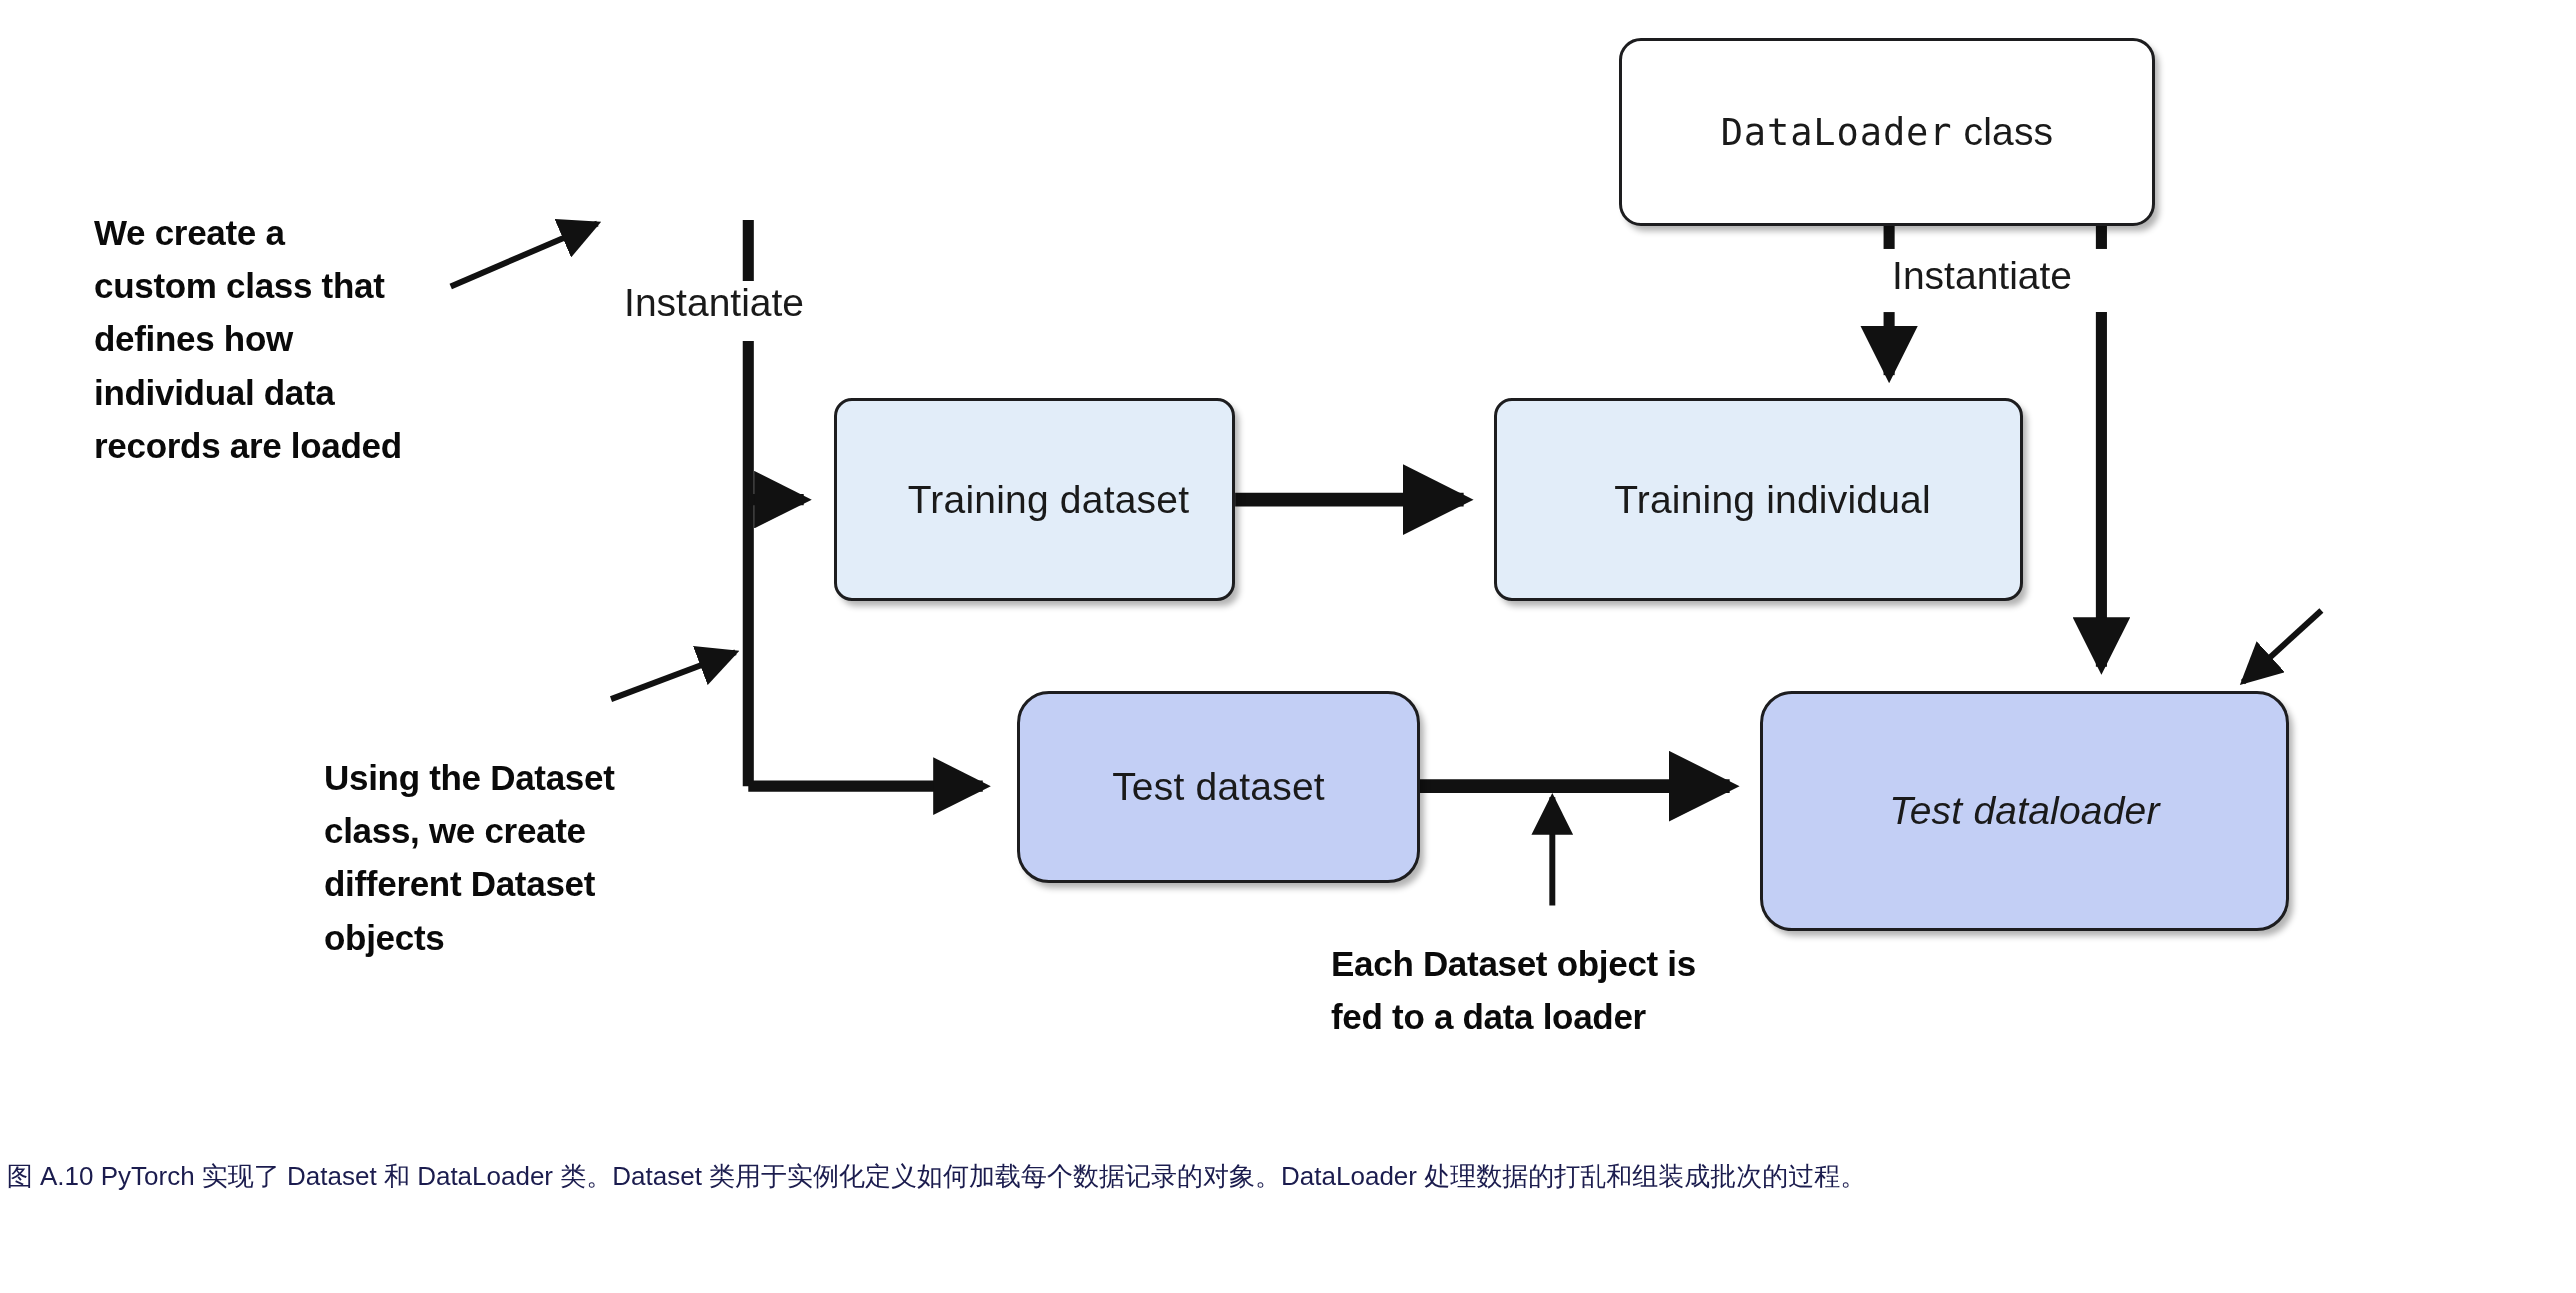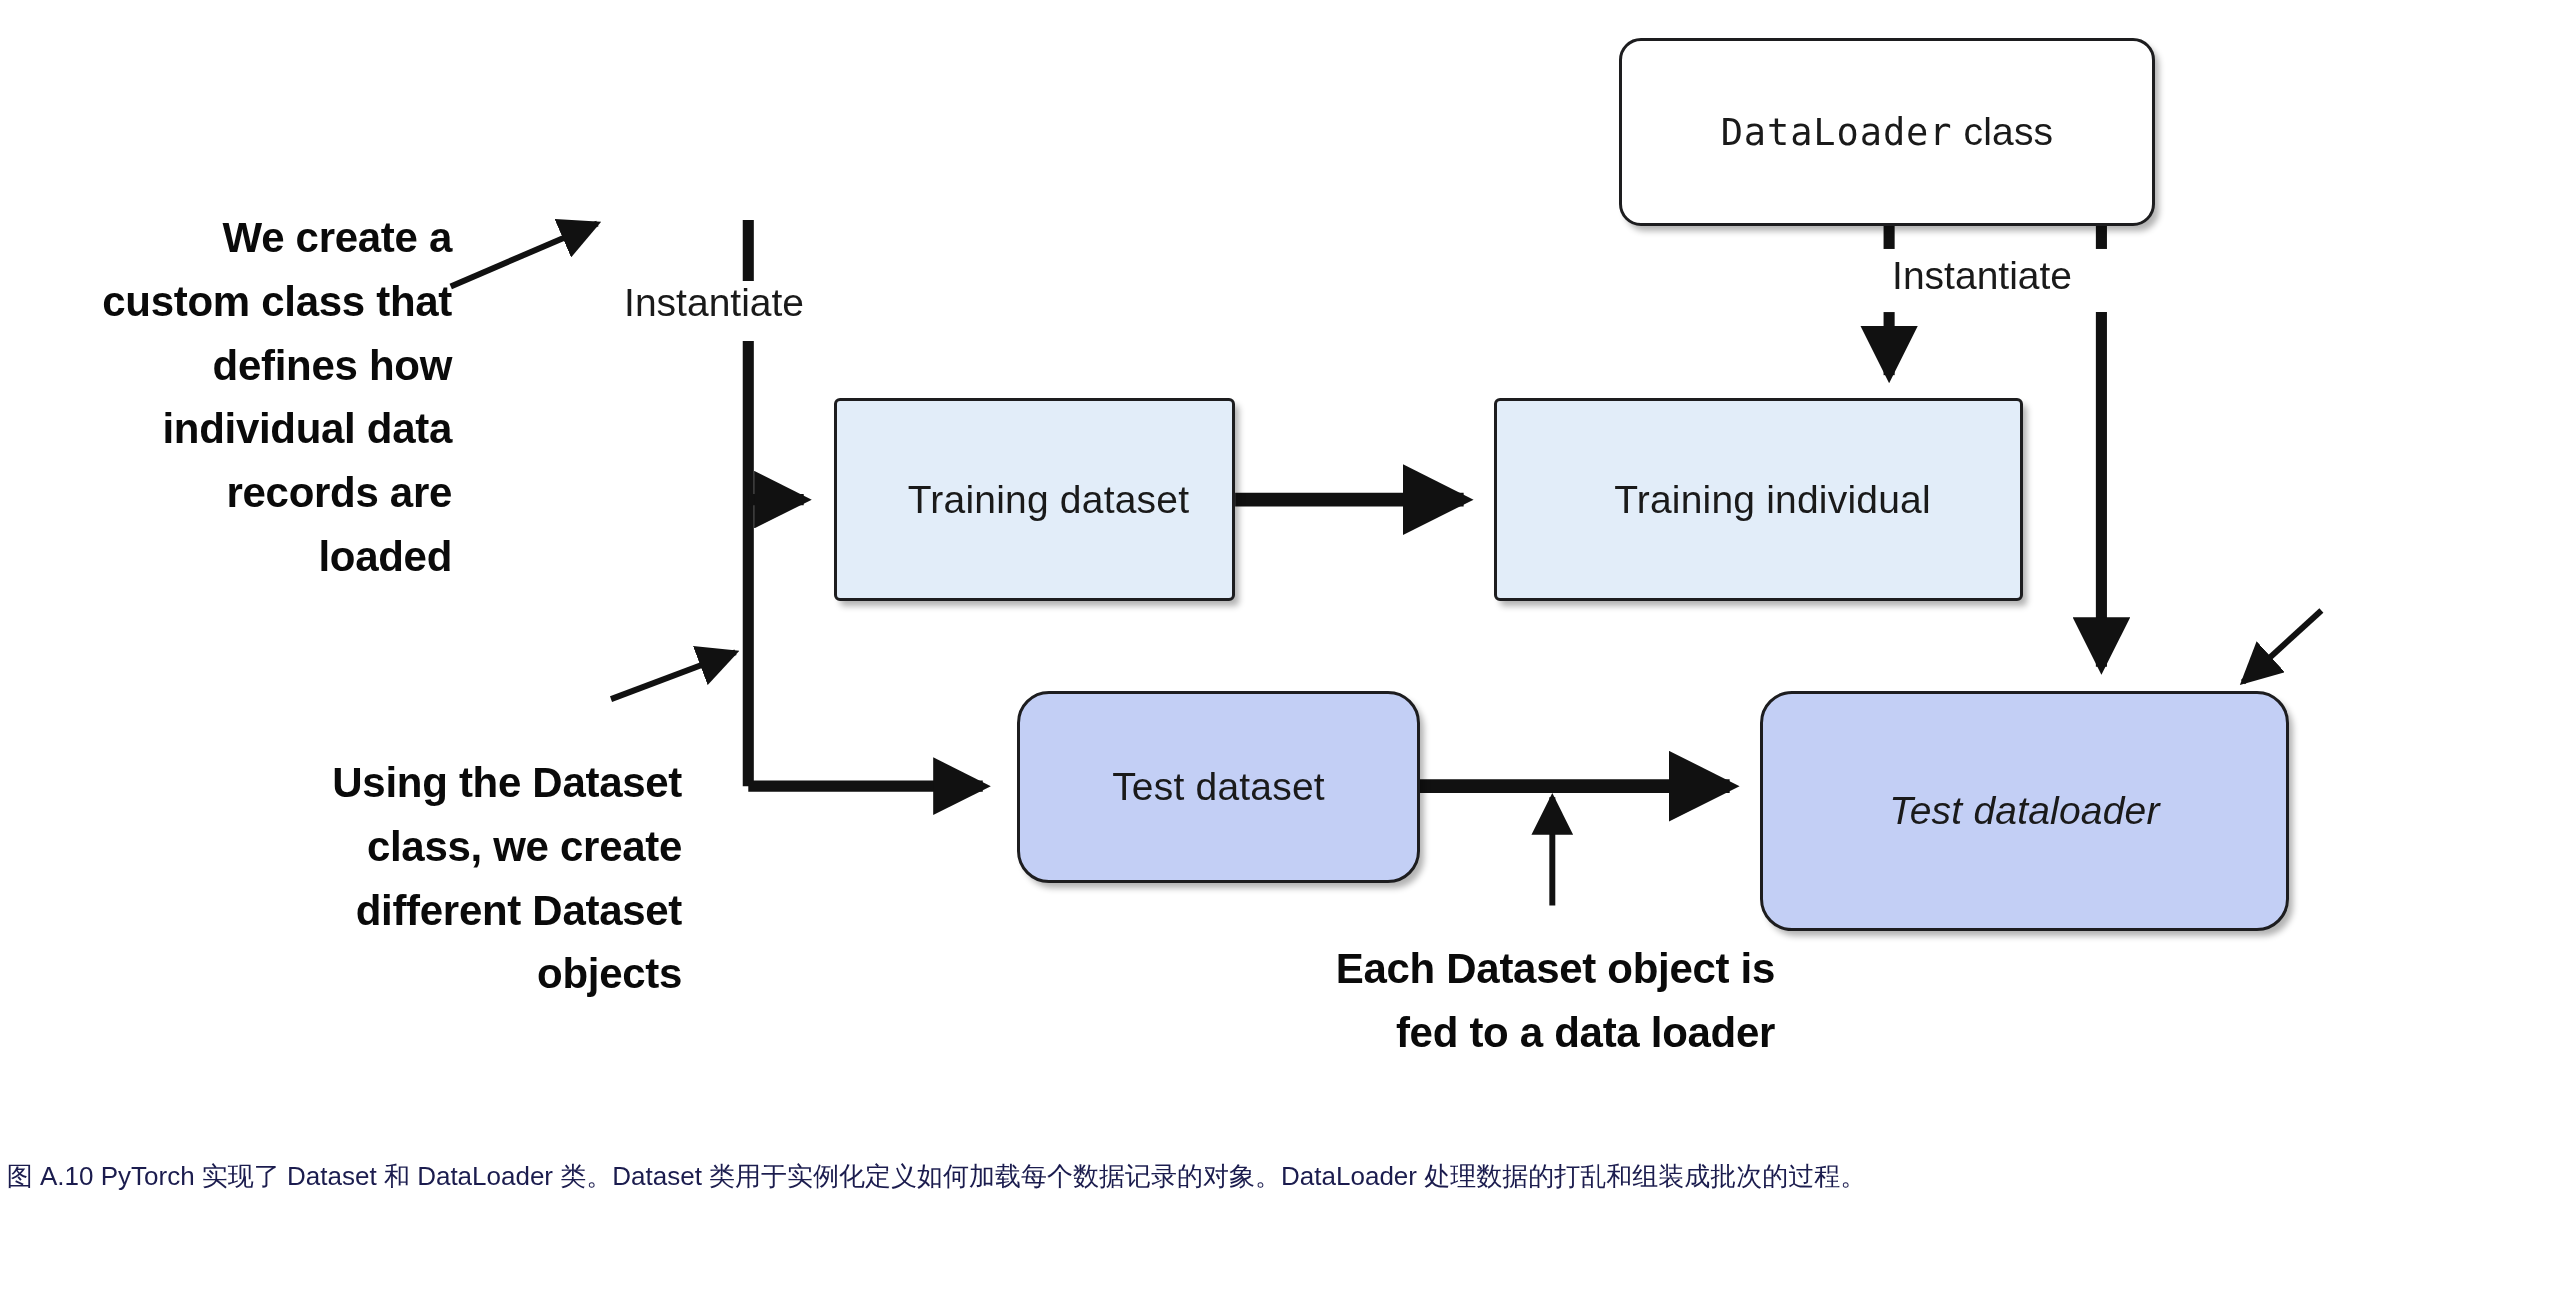--- a/index.html
+++ b/index.html
@@ -36,21 +36,21 @@
     text-align: center;
     color: #1a1a1a;
     box-shadow: 5.1px 6px 6px -1.7px rgba(0,0,0,0.30);
   }
   .node-class {
     background: #ffffff;
     border-radius: 22px;
   }
   .node-light {
     background: #e2edf9;
-    border-radius: 6px;
+    border-radius: 18px;
     padding-left: 28px;
   }
   .node-dark {
     background: #c3cff5;
     border-radius: 32px;
   }
   .node-label {
     font-size: 39px;
     line-height: 1.32;
     letter-spacing: 0.2px;
@@ -84,24 +84,24 @@
     white-space: nowrap;
   }
   #label-instantiate-left  { left: 619px;  top: 281px; }
   #label-instantiate-right { left: 1887px; top: 254px; }
 
   
   .annotation {
     position: absolute;
     font-family: "Liberation Sans Narrow", "Liberation Sans", sans-serif;
     font-weight: bold;
-    font-size: 42px;
+    font-size: 35px;
     line-height: 1.52;
     color: #0a0a0a;
-    text-align: right;
+    text-align: left;
     letter-spacing: -0.3px;
     white-space: pre-line;
   }
   #annot-create-custom-class { left: 94px;  top: 206px;  width: 358px; }
   #annot-using-dataset-class { left: 324px;  top: 751px;  width: 358px; }
   #annot-dataloader-handles  { left: 2211px; top: 209px;  width: 358px; }
   #annot-dataset-fed-loader  { left: 1331px; top: 937px; width: 444px; }
 
   
   #caption {

